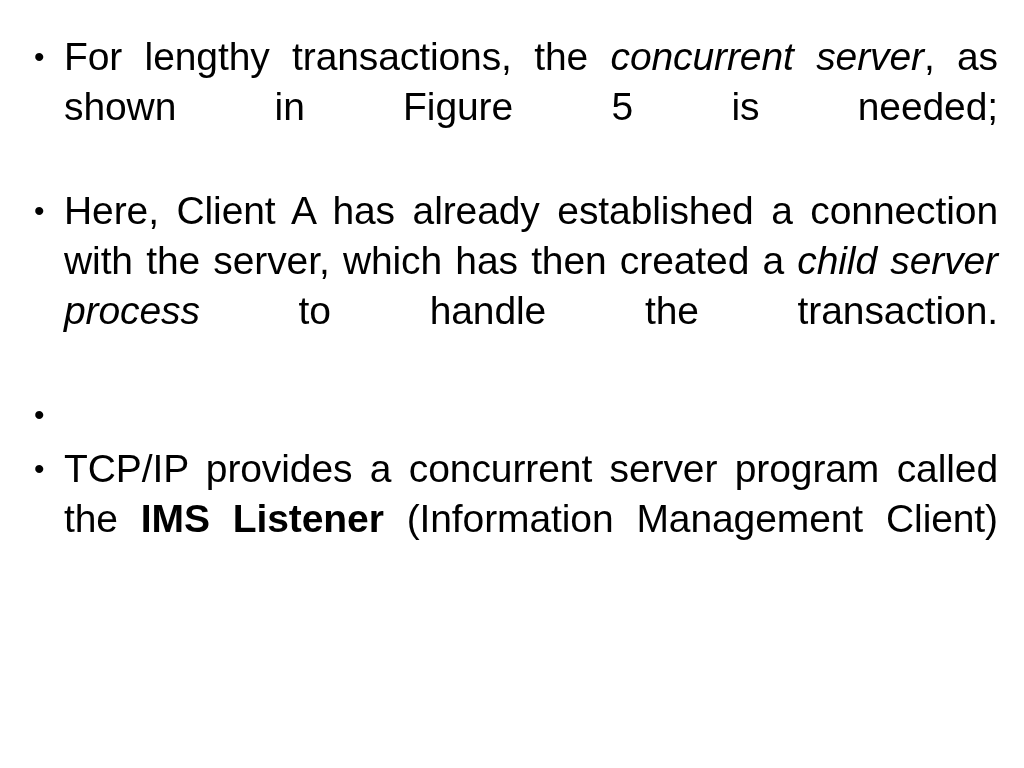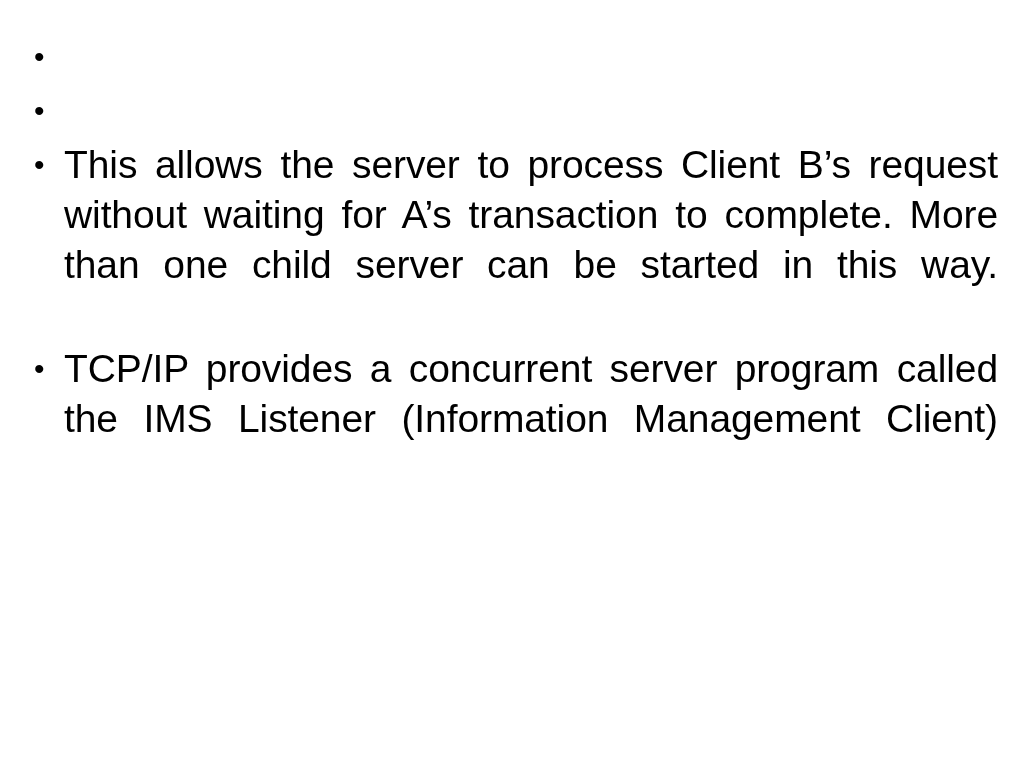--- a/index.html
+++ b/index.html
@@ -69,26 +69,26 @@
 
   .bullet-text {
     display: inline;
   }
 
   .em-italic {
     font-style: italic;
   }
 
   .em-bold {
-    font-weight: normal;
+    font-weight: bold;
   }
 </style>
 </head>
 <body>
 
 <div class="slide">
   <ul class="body-list" id="body-list">
+      <li class="bullet-item"><span class="bullet-marker">•</span><span class="bullet-text"><span>For lengthy transactions, the </span><span class="em-italic">concurrent server</span><span>, as shown in Figure 5 is needed;</span></span></li>
+      <li class="bullet-item"><span class="bullet-marker">•</span><span class="bullet-text"><span>Here, Client A has already established a connection with the server, which has then created a </span><span class="em-italic">child server process</span><span> to handle the transaction.</span></span></li>
       <li class="bullet-item"><span class="bullet-marker">•</span></li>
-      <li class="bullet-item"><span class="bullet-marker">•</span></li>
-      <li class="bullet-item"><span class="bullet-marker">•</span><span class="bullet-text"><span>This allows the server to process Client B’s request without waiting for A’s transaction to complete. More than one child server can be started in this way.</span></span></li>
       <li class="bullet-item"><span class="bullet-marker">•</span><span class="bullet-text"><span>TCP/IP provides a concurrent server program called the </span><span class="em-bold">IMS Listener</span><span> (Information Management Client)</span></span></li>
     </ul>
 </div>
 
 </body></html>

